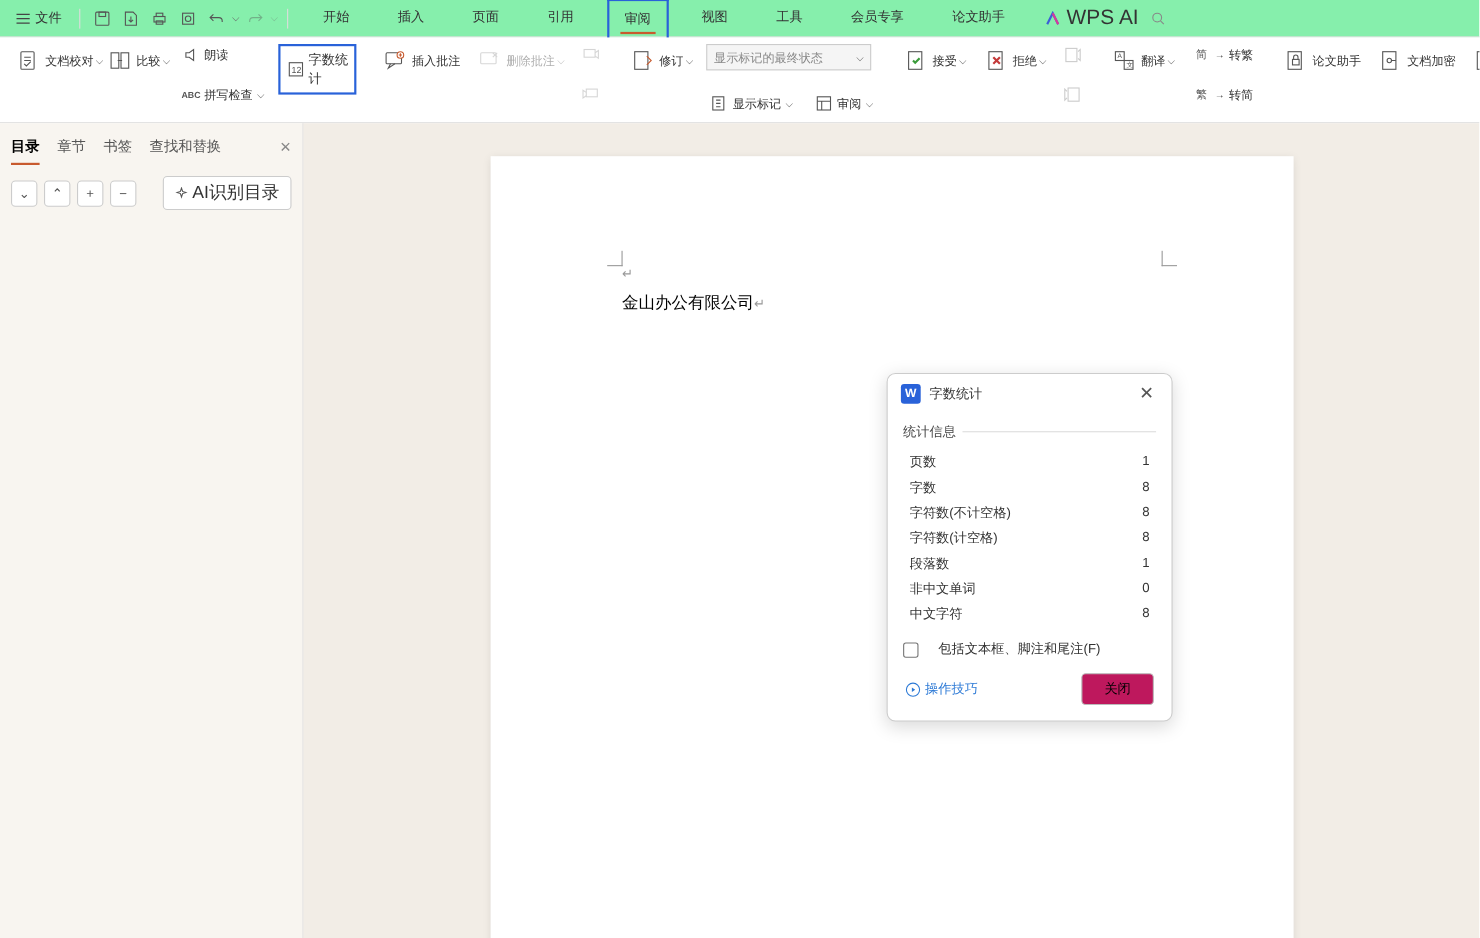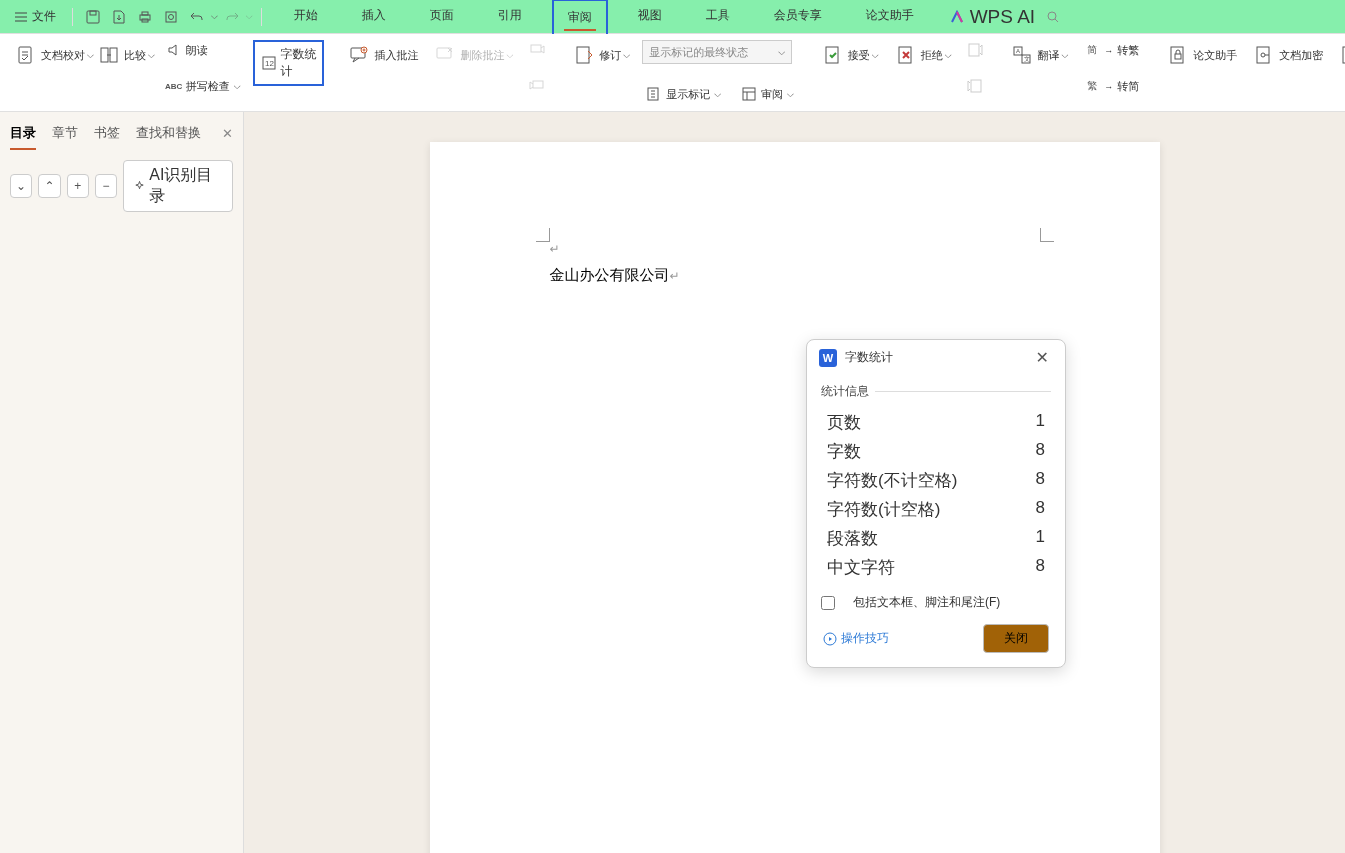--- a/index.html
+++ b/index.html
@@ -26,21 +26,21 @@
 .rb-btn-big .lbl { font-size: 11px; white-space: nowrap; display: flex; align-items: center; gap: 2px; }
 .rb-stack { display: flex; flex-direction: column; gap: 16px; justify-content: center; }
 .rb-btn-small { display: flex; align-items: center; gap: 4px; font-size: 11px; cursor: pointer; padding: 2px 4px; white-space: nowrap; }
 .rb-btn-small .icon { width: 16px; height: 16px; display: inline-flex; align-items: center; justify-content: center; }
 .highlight-box { border: 2px solid #2962d9; padding: 4px 6px; display: flex; align-items: center; gap: 4px; cursor: pointer; }
 .rb-select { width: 150px; height: 24px; border: 1px solid #ccc; background: #f5f5f5; color: #888; font-size: 11px; padding: 2px 6px; display: flex; align-items: center; justify-content: space-between; margin-bottom: 4px; }
 .chev { font-size: 9px; color: #666; }
 
 
 .workspace { display: flex; height: calc(100% - 112px); }
-.sidepanel { width: 244px; background: #f8f5f0; border-right: 1px solid #ddd; padding: 8px 10px; }
+.sidepanel { width: 276px; background: #f8f5f0; border-right: 1px solid #ddd; padding: 8px 10px; }
 .sidepanel .tabs { display: flex; align-items: center; gap: 16px; font-size: 13px; margin-bottom: 14px; }
 .sidepanel .tab { cursor: pointer; padding: 4px 0; position: relative; color: #555; }
 .sidepanel .tab.active { color: #000; font-weight: 600; }
 .sidepanel .tab.active::after { content: ""; position: absolute; left: 0; right: 0; bottom: -4px; height: 2px; background: #c85a2e; }
 .sidepanel .close { margin-left: auto; cursor: pointer; color: #888; }
 .sidepanel .controls { display: flex; gap: 6px; align-items: center; }
 .sidepanel .sq-btn { width: 24px; height: 24px; border: 1px solid #ccc; border-radius: 4px; background: #fff; display: flex; align-items: center; justify-content: center; cursor: pointer; font-size: 12px; color: #555; }
 .sidepanel .ai-btn { margin-left: auto; border: 1px solid #ccc; border-radius: 4px; background: #fff; padding: 4px 10px; display: flex; align-items: center; gap: 4px; cursor: pointer; font-size: 16px; }
 
 
@@ -54,26 +54,26 @@
 
 
 .dialog { position: absolute; left: 806px; top: 339px; width: 260px; background: #fff; border: 1px solid #ccc; border-radius: 8px; box-shadow: 0 4px 16px rgba(0,0,0,0.15); z-index: 100; }
 .dialog .titlebar { display: flex; align-items: center; gap: 8px; padding: 8px 12px; }
 .dialog .titlebar .wicon { width: 18px; height: 18px; background: #2962d9; border-radius: 3px; color: #fff; font-size: 11px; font-weight: bold; display: flex; align-items: center; justify-content: center; }
 .dialog .titlebar .ttl { font-size: 12px; flex: 1; }
 .dialog .titlebar .x { cursor: pointer; font-size: 16px; color: #555; padding: 0 4px; }
 .dialog .body { padding: 4px 14px 12px; }
 .dialog .section-label { font-size: 12px; color: #444; margin: 4px 0 8px; display: flex; align-items: center; gap: 6px; }
 .dialog .section-label::after { content: ""; flex: 1; height: 1px; background: #ddd; }
-.dialog .row { display: flex; justify-content: space-between; padding: 3px 6px; font-size: 17px; gap: 12px; }
+.dialog .row { display: flex; justify-content: space-between; padding: 3px 6px; font-size: 12px; gap: 12px; }
 .dialog .chk-row { display: flex; align-items: center; gap: 18px; margin: 12px 0 3px; font-size: 12px; }
 .dialog .chk-row input { width: 14px; height: 14px; }
 .dialog .footer { display: flex; align-items: center; justify-content: space-between; padding: 10px 2px 2px; }
 .dialog .tips { color: #2d7ad6; font-size: 12px; display: flex; align-items: center; gap: 4px; cursor: pointer; }
-.dialog .close-btn { border: 1px solid #bbb; background: #a16207; border-radius: 4px; padding: 5px 20px; font-size: 12px; cursor: pointer; }
+.dialog .close-btn { border: 1px solid #bbb; background: #be185d; border-radius: 4px; padding: 5px 20px; font-size: 12px; cursor: pointer; }
 
 svg { display: block; }
 </style>
 </head>
 <body>
 
 <div class="menubar">
   <div class="file-btn">
     <svg width="14" height="14" viewBox="0 0 14 14">
         <path d="M1 3h12M1 7h12M1 11h12" stroke="#444" stroke-width="1.2"></path>
@@ -465,20 +465,24 @@
       </div>
     <div class="row">
         <span>字符数(计空格)</span>
         <span>8</span>
       </div>
     <div class="row">
         <span>段落数</span>
         <span>1</span>
       </div>
     <div class="row">
+        <span>非中文单词</span>
+        <span>0</span>
+      </div>
+    <div class="row">
         <span>中文字符</span>
         <span>8</span>
       </div>
     <label class="chk-row">
       <input type="checkbox" style="">
       <span>包括文本框、脚注和尾注(F)</span>
     </label>
     <div class="footer">
       <div class="tips">
         <svg width="14" height="14" viewBox="0 0 14 14">

